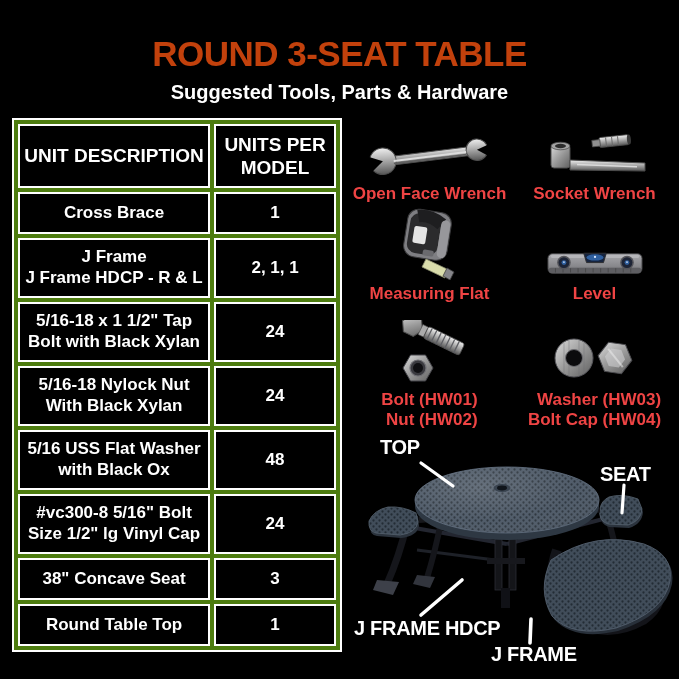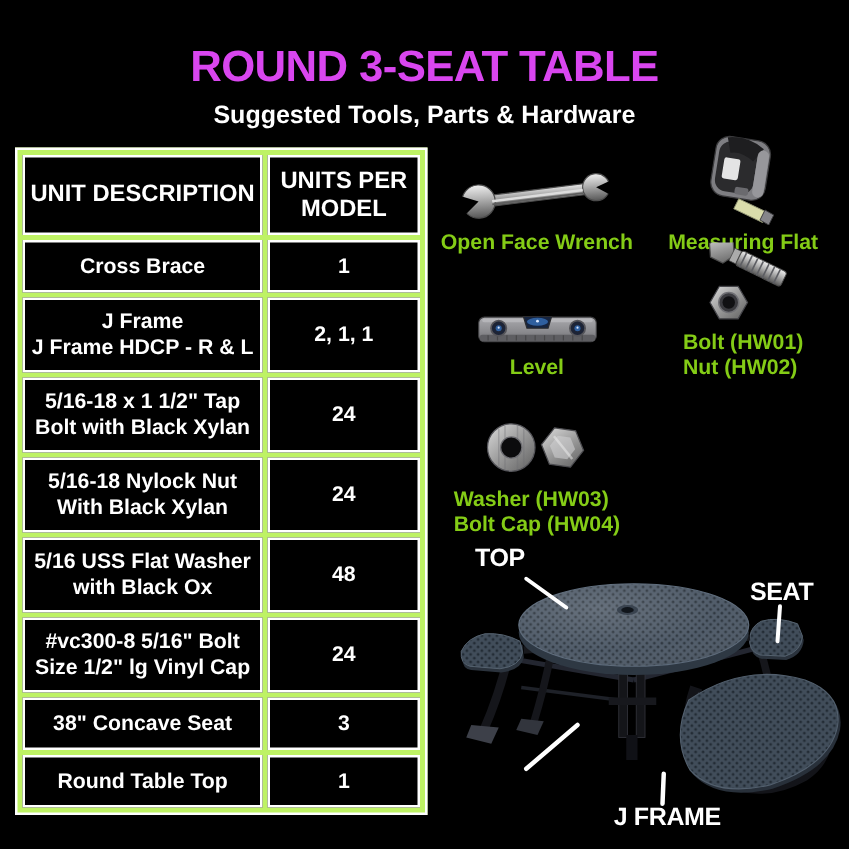--- a/index.html
+++ b/index.html
@@ -2,51 +2,51 @@
 <html><head>
 <meta charset="utf-8">
 <style>
   html,body { margin:0; padding:0; background:#000; }
   .page {
     position:relative; width:679px; height:679px; background:#000;
     font-family:"Liberation Sans", sans-serif; color:#fff; overflow:hidden;
   }
   .title {
     position:absolute; top:34px; left:0; width:100%; text-align:center;
-    font-size:35px; font-weight:800; letter-spacing:-0.5px; color:#d946ef;
+    font-size:35px; font-weight:800; letter-spacing:-0.5px; color:#c2410c;
   }
   .subtitle {
     position:absolute; top:81px; left:0; width:100%; text-align:center;
     font-size:20px; font-weight:700; color:#fff;
   }
   
   table.parts {
     position:absolute; left:12px; top:118px; width:330px;
     border-collapse:separate; border-spacing:4px;
-    border:2px solid #fff; background:#bef264; table-layout:fixed;
+    border:2px solid #fff; background:#4d7c0f; table-layout:fixed;
   }
   .parts th, .parts td {
     border:2px solid #fff; background:#000; color:#fff; text-align:center;
     vertical-align:middle; font-weight:700; white-space:pre-line;
     padding:2px 4px; line-height:1.22;
   }
   .parts th { font-size:19px; height:56px; }
   .parts td { font-size:17px; }
   tr.rs td { height:34px; }
   tr.rd td { height:52px; }
   
   .tools {
     position:absolute; left:347px; top:122px; width:330px;
     display:grid; grid-template-columns:1fr 1fr; grid-template-rows:82px 100px 126px;
   }
   .tool { display:flex; flex-direction:column; align-items:center; justify-content:flex-end; }
   .tool-icon { margin-bottom:4px; line-height:0; }
   .tool-label {
-    font-size:17px; font-weight:700; text-align:left; line-height:1.18;
-    white-space:pre-line; color:#84cc16;
+    font-size:17px; font-weight:700; text-align:right; line-height:1.18;
+    white-space:pre-line; color:#ef4444;
   }
   
   .diagram { position:absolute; left:345px; top:432px; width:334px; height:247px; }
   .diagram svg.scene { position:absolute; left:0; top:0; }
   .dlabel {
     position:absolute; font-weight:800; font-size:20px; letter-spacing:-0.3px;
     color:#fff; white-space:nowrap;
   }
   .dlabel.top { left:35px; top:4px; }
   .dlabel.seat { left:255px; top:31px;text-align:center; }
@@ -162,20 +162,40 @@
             <path d="M22,26 L1,18 L7,39 Z" fill="#000"></path>
             <path d="M118,21 L139,13 L137,33 Z" fill="#000"></path>
             <line x1="33" y1="26.5" x2="107" y2="22.5" stroke="#dcdcdc" stroke-width="2"></line>
             <line x1="33" y1="29" x2="107" y2="25" stroke="#5e5e5e" stroke-width="1.4"></line>
           </g>
         </svg>
       </span>
       <span class="tool-label">Open Face Wrench</span>
     </div>
 
+    <div class="tool">
+      <span class="tool-icon">
+        <svg width="115" height="50" viewBox="0 0 115 50">
+          <g transform="rotate(-6 78 11)">
+            <rect x="62" y="6" width="30" height="10" rx="2" fill="url(#met)" stroke="#4c4c4c" stroke-width="0.8"></rect>
+            <rect x="55" y="8" width="8" height="6.5" fill="#8f8f8f" stroke="#4c4c4c" stroke-width="0.8"></rect>
+            <line x1="69" y1="6.5" x2="69" y2="15.5" stroke="#6a6a6a"></line>
+            <line x1="75" y1="6.5" x2="75" y2="15.5" stroke="#6a6a6a"></line>
+            <line x1="81" y1="6.5" x2="81" y2="15.5" stroke="#6a6a6a"></line>
+            <ellipse cx="92" cy="11" rx="2" ry="5" fill="#3a3a3a"></ellipse>
+          </g>
+          <rect x="14" y="15" width="19" height="23" rx="3" fill="url(#met2)" stroke="#4c4c4c" stroke-width="1"></rect>
+          <ellipse cx="23.5" cy="16" rx="9.5" ry="3.8" fill="#a2a2a2" stroke="#4c4c4c" stroke-width="0.8"></ellipse>
+          <ellipse cx="23.5" cy="16" rx="5.5" ry="2.2" fill="#2b2b2b"></ellipse>
+          <polygon points="33,30 108,33 108,41 33,40" fill="url(#met)" stroke="#4c4c4c" stroke-width="1"></polygon>
+          <line x1="40" y1="34.5" x2="100" y2="36.8" stroke="#dadada" stroke-width="1.6"></line>
+        </svg>
+      </span>
+      <span class="tool-label">Socket Wrench</span>
+    </div>
 
     <div class="tool">
       <span class="tool-icon">
         <svg width="62" height="74" viewBox="0 0 62 74">
           <g transform="rotate(9 30 32)">
             <rect x="6" y="5" width="44" height="48" rx="11" fill="#7e7e82" stroke="#3a3a3c" stroke-width="1"></rect>
             <rect x="9" y="9" width="31" height="40" rx="9" fill="#2b2b2d"></rect>
             <path d="M14,6 q16,-4 30,5 l-7,11 q-11,-7 -19,-4 Z" fill="#1e1e20"></path>
             <rect x="40" y="12" width="9" height="38" rx="4.5" fill="#97979b"></rect>
             <rect x="14" y="22" width="13" height="17" rx="2" fill="#e4e4e4"></rect>
@@ -324,16 +344,17 @@
 
       <g stroke="#fff" stroke-linecap="round">
         <line x1="76" y1="31" x2="108" y2="54" stroke-width="3.2"></line>
         <line x1="279" y1="53" x2="277" y2="81" stroke-width="3.2"></line>
         <line x1="76" y1="183" x2="117" y2="148" stroke-width="3.6"></line>
         <line x1="185" y1="211" x2="186" y2="187" stroke-width="3.6"></line>
       </g>
     </svg>
     <div class="dlabel top">TOP</div>
     <div class="dlabel seat">SEAT</div>
+    <div class="dlabel jfhdcp">J FRAME HDCP</div>
     <div class="dlabel jf">J FRAME</div>
   </div>
 
 </div>
 
 </body></html>

